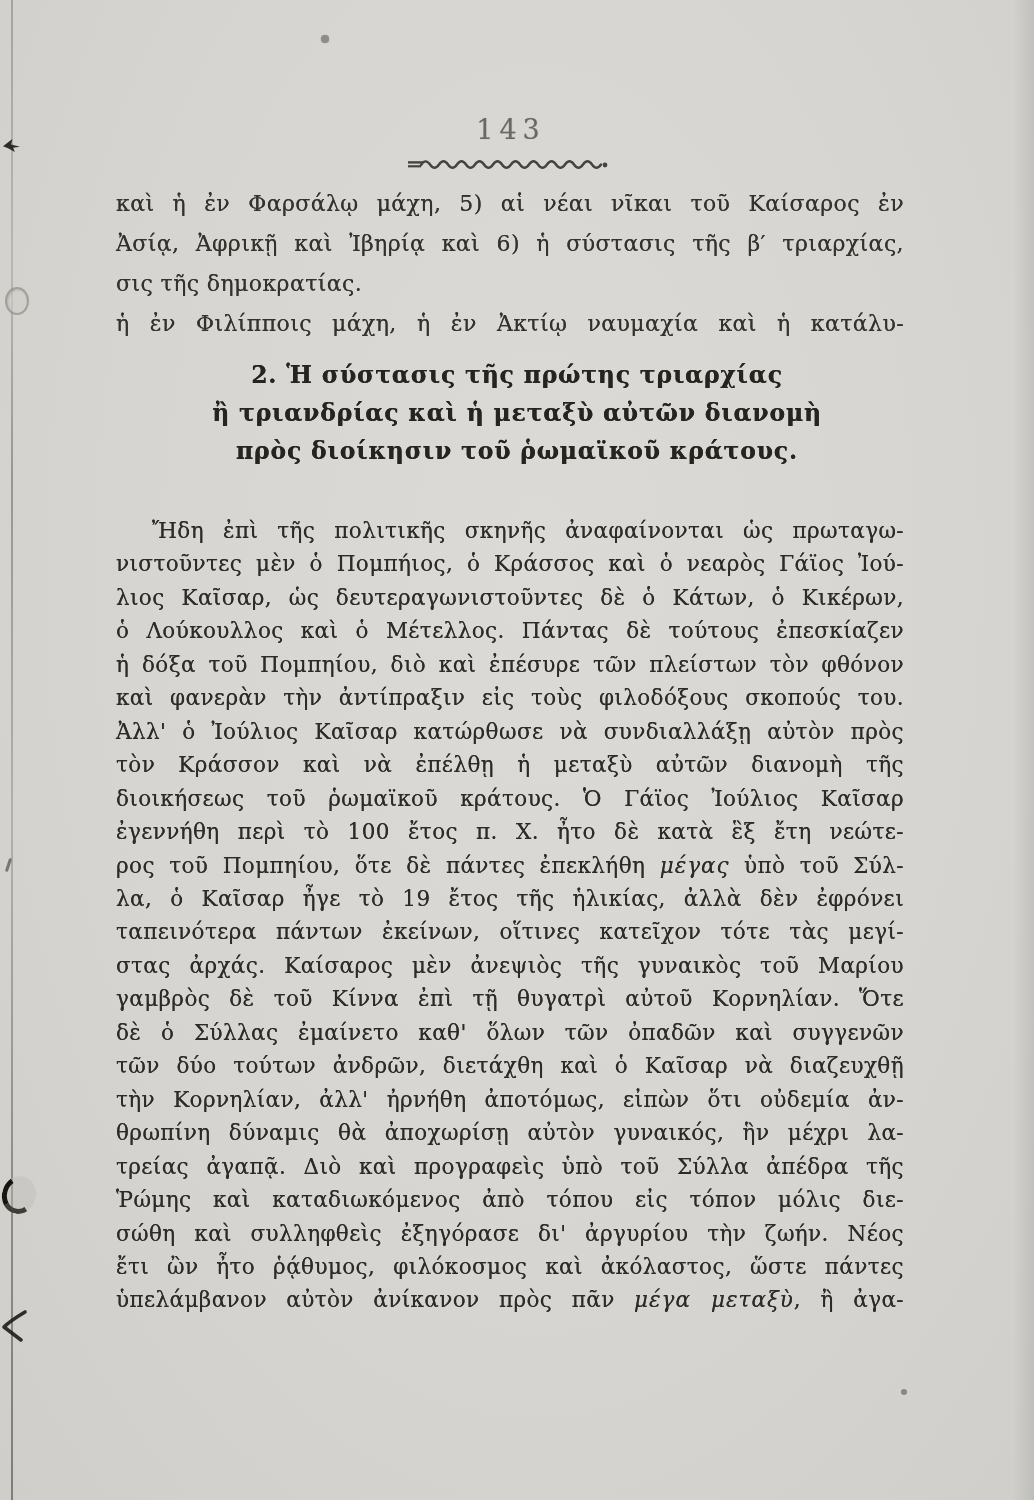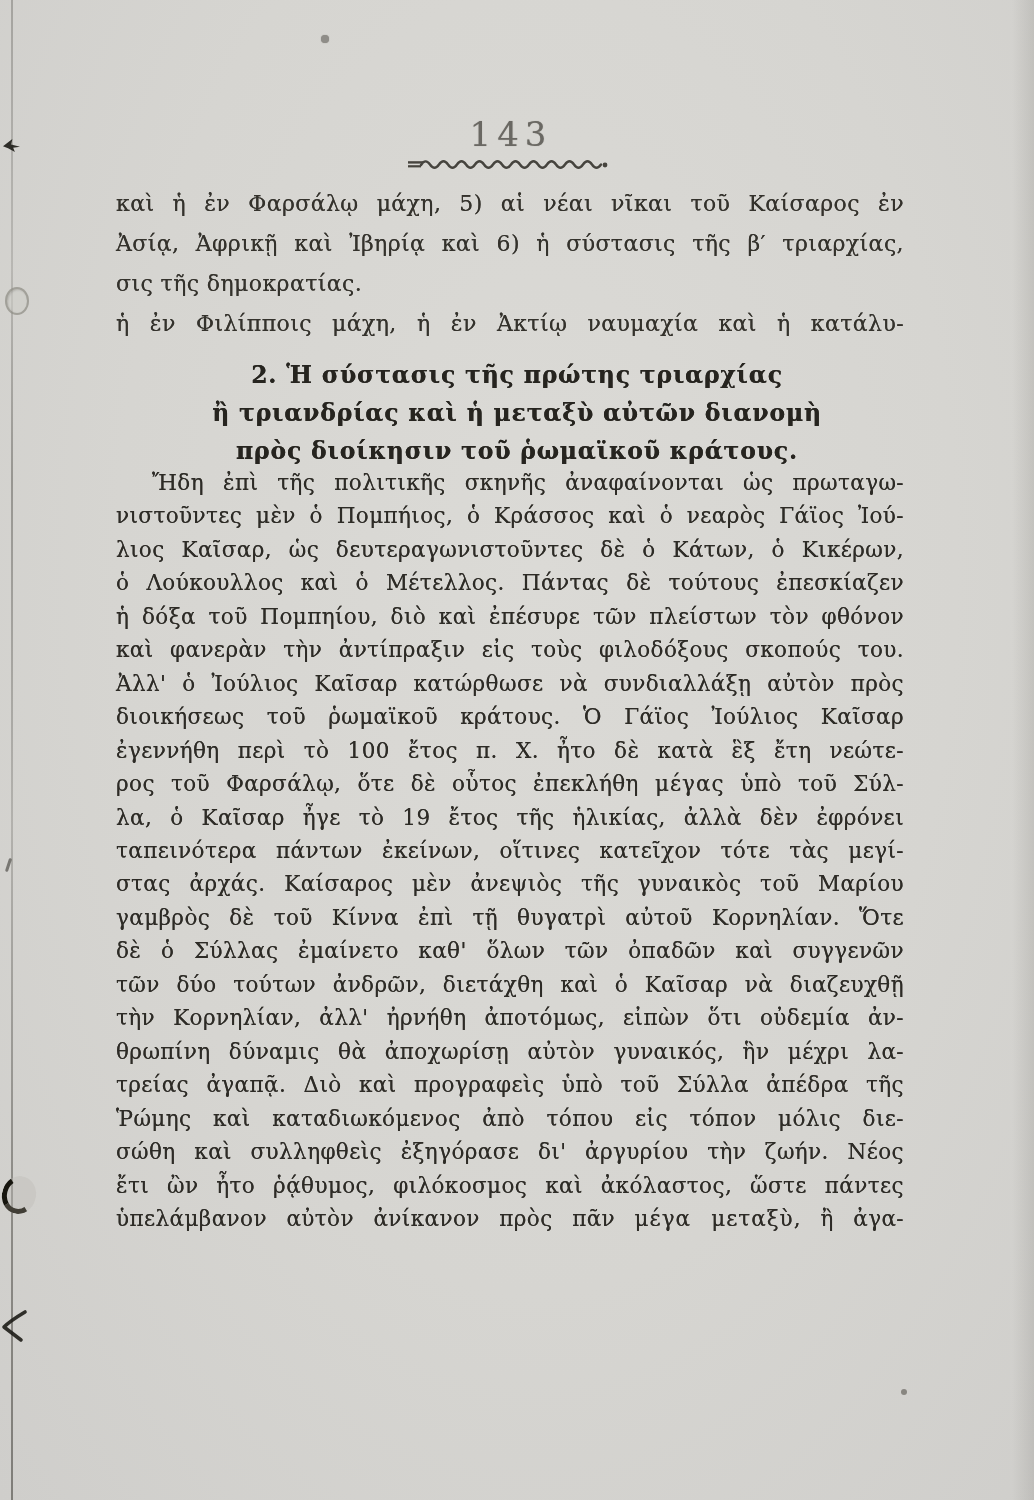--- a/index.html
+++ b/index.html
@@ -46,42 +46,42 @@
     background:#8f8d88;box-shadow:0 0 1px rgba(80,78,72,.6);
   }
   .speck-br{
     position:absolute;left:901px;top:1389px;width:6px;height:6px;border-radius:50%;
     background:#75736d;opacity:.8;
   }
   .hook-bottom{position:absolute;left:1px;top:1308px;}
   
   .pagenum{
     position:absolute;left:118px;top:114px;width:786px;text-align:center;
-    font-size:34px;letter-spacing:6px;color:#5f5d57;opacity:.9;
+    font-size:27px;letter-spacing:6px;color:#5f5d57;opacity:.9;
     text-shadow:0 0 1px rgba(95,93,87,.5);
   }
   .squiggle{position:absolute;left:407px;top:157px;}
   
   .textcol{position:absolute;left:116px;width:788px;}
   .line{
     text-align:justify;text-align-last:justify;text-justify:inter-word;
     white-space:nowrap;letter-spacing:.4px;
     text-shadow:0 0 .4px rgba(45,43,38,.8);
   }
   .line.short{text-align-last:left;}
   .para1{top:184px;font-size:22px;line-height:40px;color:#34322c;}
   .heading{
     top:349px;font-size:23.5px;line-height:38px;font-weight:bold;margin:7px;
     text-align:center;color:#26241f;letter-spacing:.8px;
     text-shadow:0 0 .5px rgba(38,36,31,.9);
   }
   .heading div{white-space:nowrap;}
   .bodypar{top:466px;font-size:21.5px;line-height:33.45px;}
-  .bodypar .line.indent{text-indent:36px;}
-  .ital{letter-spacing:1px;}
+  .bodypar .line.indent{text-indent:36px;margin-top:48px;}
+  .ital{font-style:italic;letter-spacing:1px;}
 </style>
 </head>
 <body>
 
 <div class="page">
 
   <div class="gutter"></div>
   <div class="edge-right"></div>
 
   <div class="mark-top-left"></div>
@@ -117,23 +117,24 @@
   </h2>
 
   <section class="textcol bodypar">
     <div class="line indent">Ἤδη ἐπὶ τῆς πολιτικῆς σκηνῆς ἀναφαίνονται ὡς πρωταγω-</div>
     <div class="line">νιστοῦντες μὲν ὁ Πομπήιος, ὁ Κράσσος καὶ ὁ νεαρὸς Γάϊος Ἰού-</div>
     <div class="line">λιος Καῖσαρ, ὡς δευτεραγωνιστοῦντες δὲ ὁ Κάτων, ὁ Κικέρων,</div>
     <div class="line">ὁ Λούκουλλος καὶ ὁ Μέτελλος. Πάντας δὲ τούτους ἐπεσκίαζεν</div>
     <div class="line">ἡ δόξα τοῦ Πομπηίου, διὸ καὶ ἐπέσυρε τῶν πλείστων τὸν φθόνον</div>
     <div class="line">καὶ φανερὰν τὴν ἀντίπραξιν εἰς τοὺς φιλοδόξους σκοπούς του.</div>
     <div class="line">Ἀλλ' ὁ Ἰούλιος Καῖσαρ κατώρθωσε νὰ συνδιαλλάξῃ αὐτὸν πρὸς</div>
+    <div class="line">τὸν Κράσσον καὶ νὰ ἐπέλθῃ ἡ μεταξὺ αὐτῶν διανομὴ τῆς</div>
     <div class="line">διοικήσεως τοῦ ῥωμαϊκοῦ κράτους. Ὁ Γάϊος Ἰούλιος Καῖσαρ</div>
     <div class="line">ἐγεννήθη περὶ τὸ 100 ἔτος π. Χ. ἦτο δὲ κατὰ ἓξ ἔτη νεώτε-</div>
-    <div class="line"><span>ρος τοῦ Φαρσάλῳ, ὅτε δὲ οὗτος ἐπεκλήθη </span><span class="ital">μέγας</span><span> ὑπὸ τοῦ Σύλ-</span></div>
+    <div class="line"><span>ρος τοῦ Πομπηίου, ὅτε δὲ πάντες ἐπεκλήθη </span><span class="ital">μέγας</span><span> ὑπὸ τοῦ Σύλ-</span></div>
     <div class="line">λα, ὁ Καῖσαρ ἦγε τὸ 19 ἔτος τῆς ἡλικίας, ἀλλὰ δὲν ἐφρόνει</div>
     <div class="line">ταπεινότερα πάντων ἐκείνων, οἵτινες κατεῖχον τότε τὰς μεγί-</div>
     <div class="line">στας ἀρχάς. Καίσαρος μὲν ἀνεψιὸς τῆς γυναικὸς τοῦ Μαρίου</div>
     <div class="line">γαμβρὸς δὲ τοῦ Κίννα ἐπὶ τῇ θυγατρὶ αὐτοῦ Κορνηλίαν. Ὅτε</div>
     <div class="line">δὲ ὁ Σύλλας ἐμαίνετο καθ' ὅλων τῶν ὀπαδῶν καὶ συγγενῶν</div>
     <div class="line">τῶν δύο τούτων ἀνδρῶν, διετάχθη καὶ ὁ Καῖσαρ νὰ διαζευχθῇ</div>
     <div class="line">τὴν Κορνηλίαν, ἀλλ' ἠρνήθη ἀποτόμως, εἰπὼν ὅτι οὐδεμία ἀν-</div>
     <div class="line">θρωπίνη δύναμις θὰ ἀποχωρίσῃ αὐτὸν γυναικός, ἣν μέχρι λα-</div>
     <div class="line">τρείας ἀγαπᾷ. Διὸ καὶ προγραφεὶς ὑπὸ τοῦ Σύλλα ἀπέδρα τῆς</div>
     <div class="line">Ῥώμης καὶ καταδιωκόμενος ἀπὸ τόπου εἰς τόπον μόλις διε-</div>

